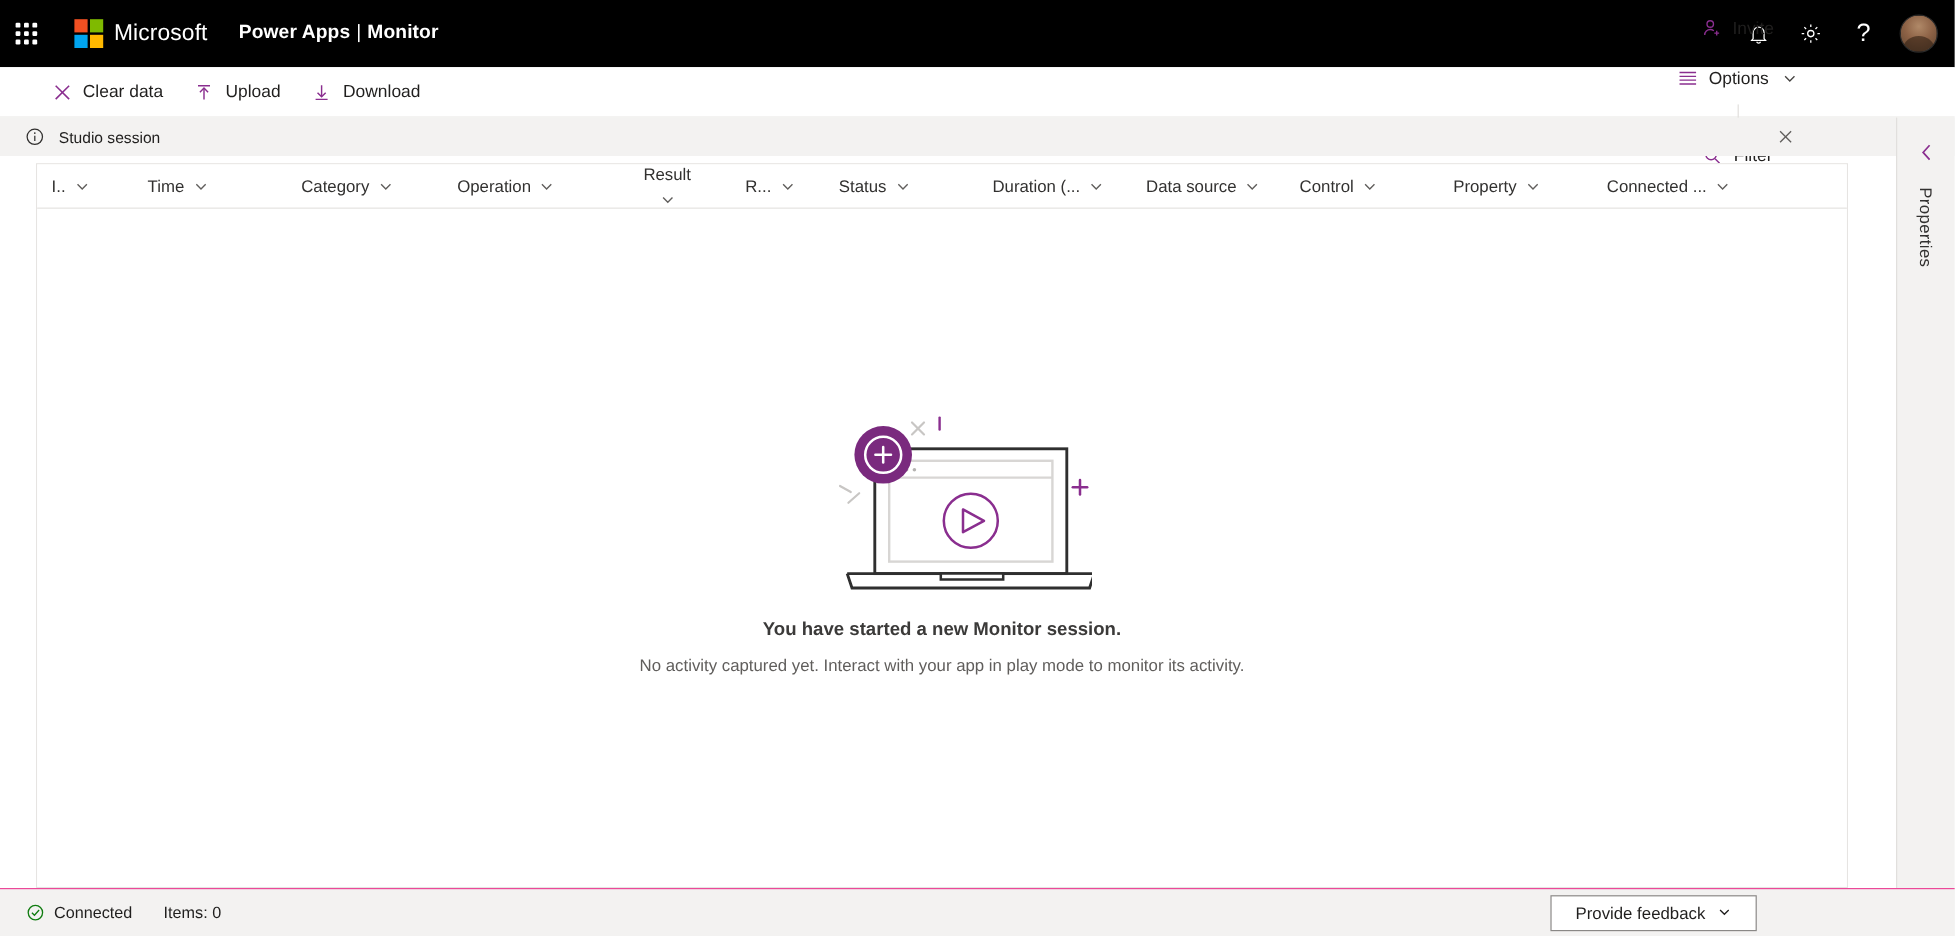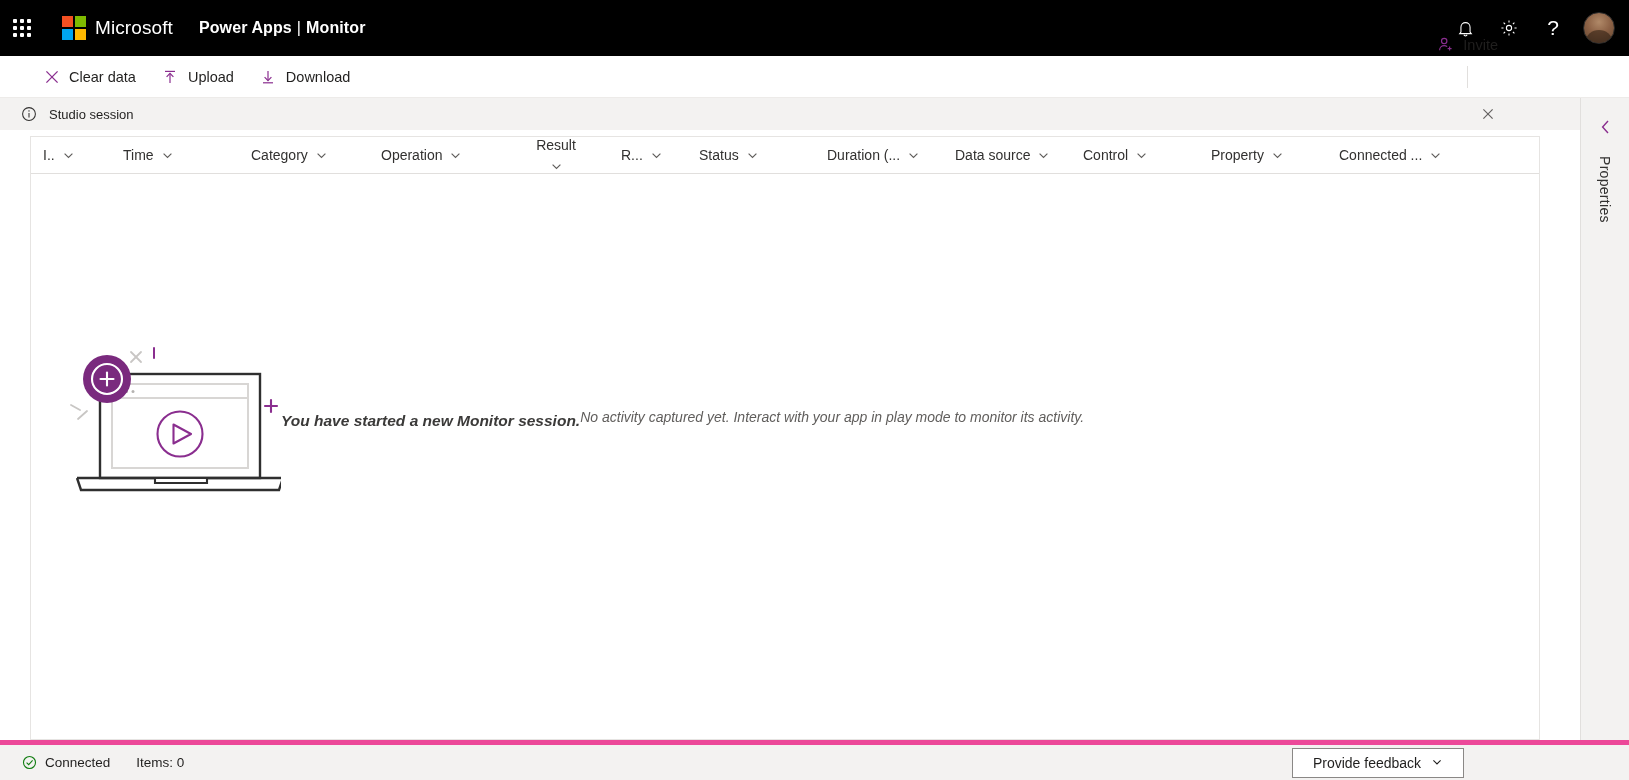--- a/index.html
+++ b/index.html
@@ -112,21 +112,21 @@
     font-size:14px; color:#323130; font-weight:400;
     padding-left: 12px; cursor:pointer; white-space:nowrap; overflow:hidden;
   }
   .col .cchev { color:#605e5c; display:flex; align-items:center; }
 
   .grid-body { flex:1 1 auto; position:relative; background:#ffffff; }
 
   
   .empty {
     position:absolute; left:0; right:0; top:152px;
-    display:flex; flex-direction:row; align-items:center;font-style:italic;
+    display:flex; flex-direction:column; align-items:center;
   }
   .illus { width: 250px; height: 170px; position:relative; }
   .empty-title {
     margin-top: 20px; font-size:15.5px; font-weight:700; color:#3b3a39; text-align:center;
   }
   .empty-sub {
     margin-top: 12px; font-size:14px; color:#605e5c; text-align:center;
   }
 
   
@@ -139,21 +139,21 @@
   .rail-label {
     margin-top: 18px; font-size:14px; color:#323130;
     writing-mode: vertical-rl; text-orientation: mixed; letter-spacing:.3px;
     cursor:pointer;
   }
 
   
   .statusbar {
     position:absolute; left:0; bottom:0; width:1629px; height:40px;
     background:#f3f2f1; display:flex; align-items:center; padding-left: 22px;
-    border-top:5px solid #ec4899;
+    border-top:1px solid #ec4899;
   }
   .status-item { display:flex; align-items:center; gap:8px; font-size:13.5px; color:#201f1e; }
   .status-item.second { margin-left: 26px; }
   .status-ico { color:#107c10; display:flex; align-items:center; }
   .feedback-btn {
     margin-left:auto; margin-right: 165px;
     height: 30px; min-width: 172px; padding: 0 13px;
     background:#ffffff; border:1px solid #8a8886;
     display:flex; align-items:center; justify-content:center; gap:10px;
     font-size:14px; color:#201f1e; cursor:pointer;
@@ -258,20 +258,36 @@
         <svg width="17" height="17" viewBox="0 0 17 17" stroke="#8a2e8f" stroke-width="1.15" fill="none">
           <circle cx="7.2" cy="5" r="2.7"></circle>
           <path d="M2.6 14.2c0-2.7 2.1-4.6 4.6-4.6 1.2 0 2.2.4 3 1"></path>
           <line x1="12.6" y1="10.6" x2="12.6" y2="14.6"></line>
           <line x1="10.6" y1="12.6" x2="14.6" y2="12.6"></line>
         </svg>
       </span>
       <span>Invite</span>
     </div>
 
+    <div class="cmd-btn">
+      <span class="ico">
+        <svg width="17" height="15" viewBox="0 0 17 15" stroke="#8a2e8f" stroke-width="1.15" fill="none">
+          <line x1="1.6" y1="2.4" x2="15.4" y2="2.4"></line>
+          <line x1="1.6" y1="5.6" x2="15.4" y2="5.6"></line>
+          <line x1="1.6" y1="8.8" x2="15.4" y2="8.8"></line>
+          <line x1="1.6" y1="12" x2="15.4" y2="12"></line>
+        </svg>
+      </span>
+      <span>Options</span>
+      <span class="chev">
+        <svg width="13" height="13" viewBox="0 0 13 13" stroke="#484644" stroke-width="1.15" fill="none">
+          <polyline points="2.6,4.6 6.5,8.5 10.4,4.6"></polyline>
+        </svg>
+      </span>
+    </div>
 
     <div class="cmd-divider"></div>
 
     <div class="cmd-btn">
       <span class="ico">
         <svg width="16" height="16" viewBox="0 0 16 16" stroke="#8a2e8f" stroke-width="1.2" fill="none">
           <circle cx="6.9" cy="6.9" r="4.3"></circle>
           <line x1="10.2" y1="10.2" x2="14" y2="14"></line>
         </svg>
       </span>

